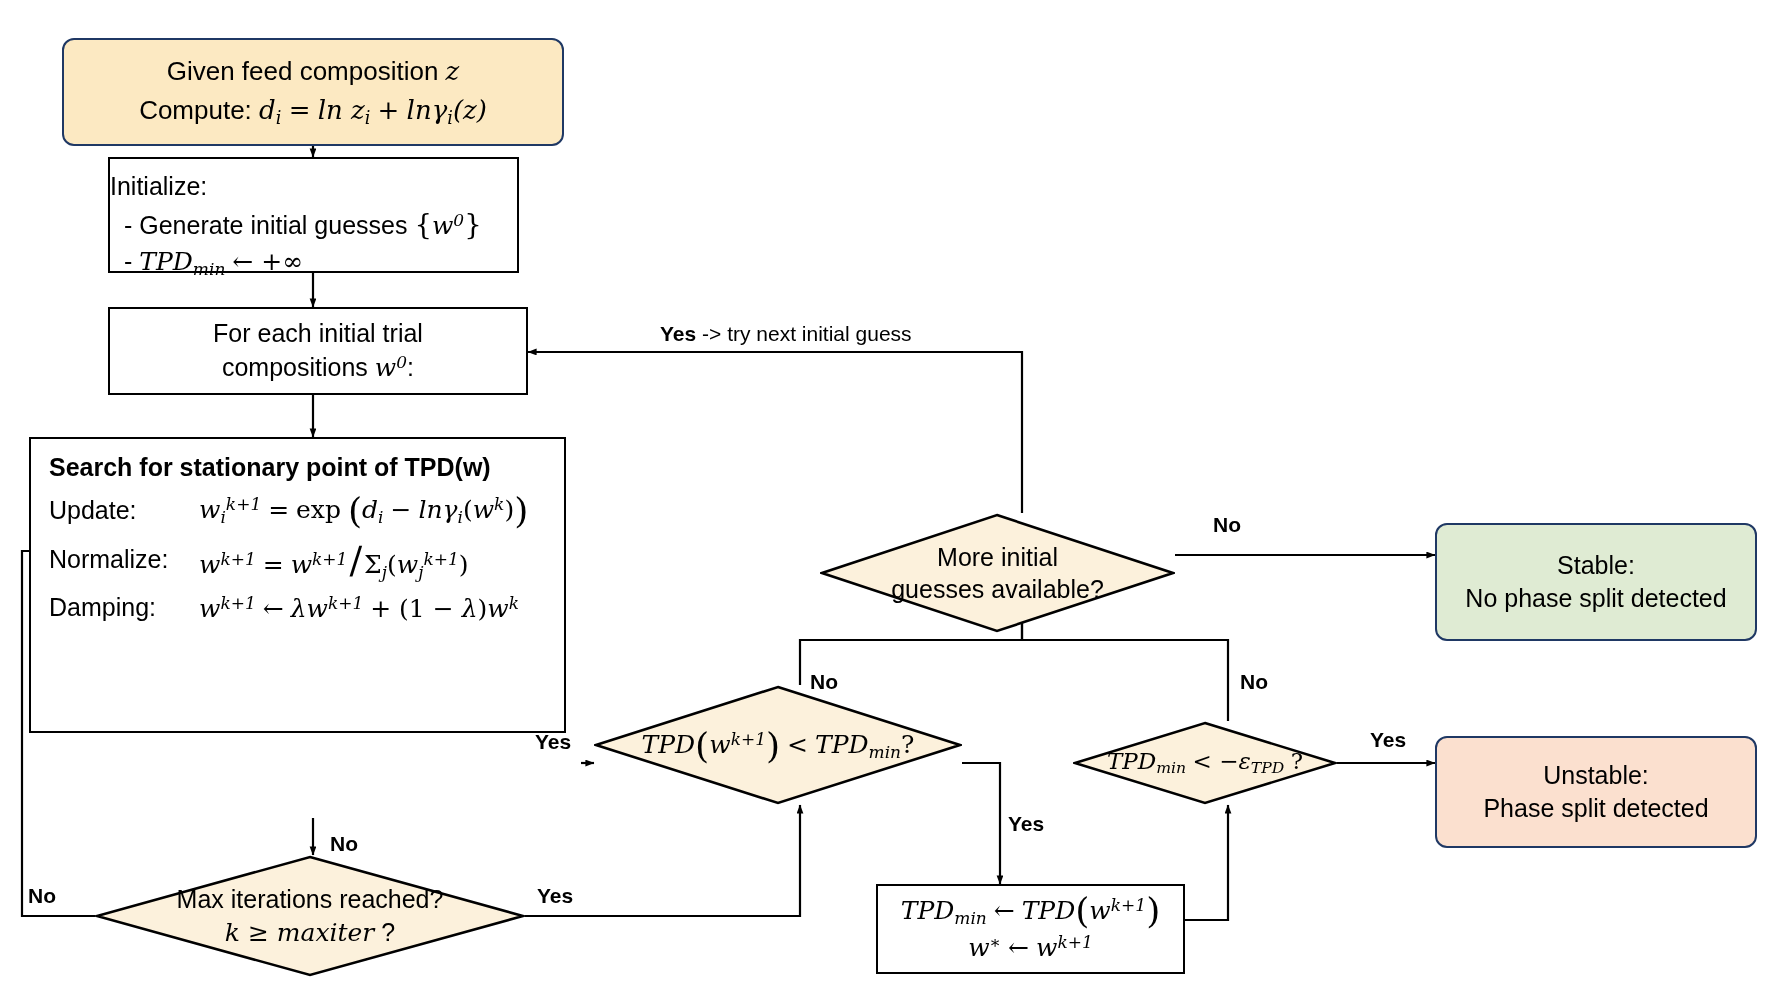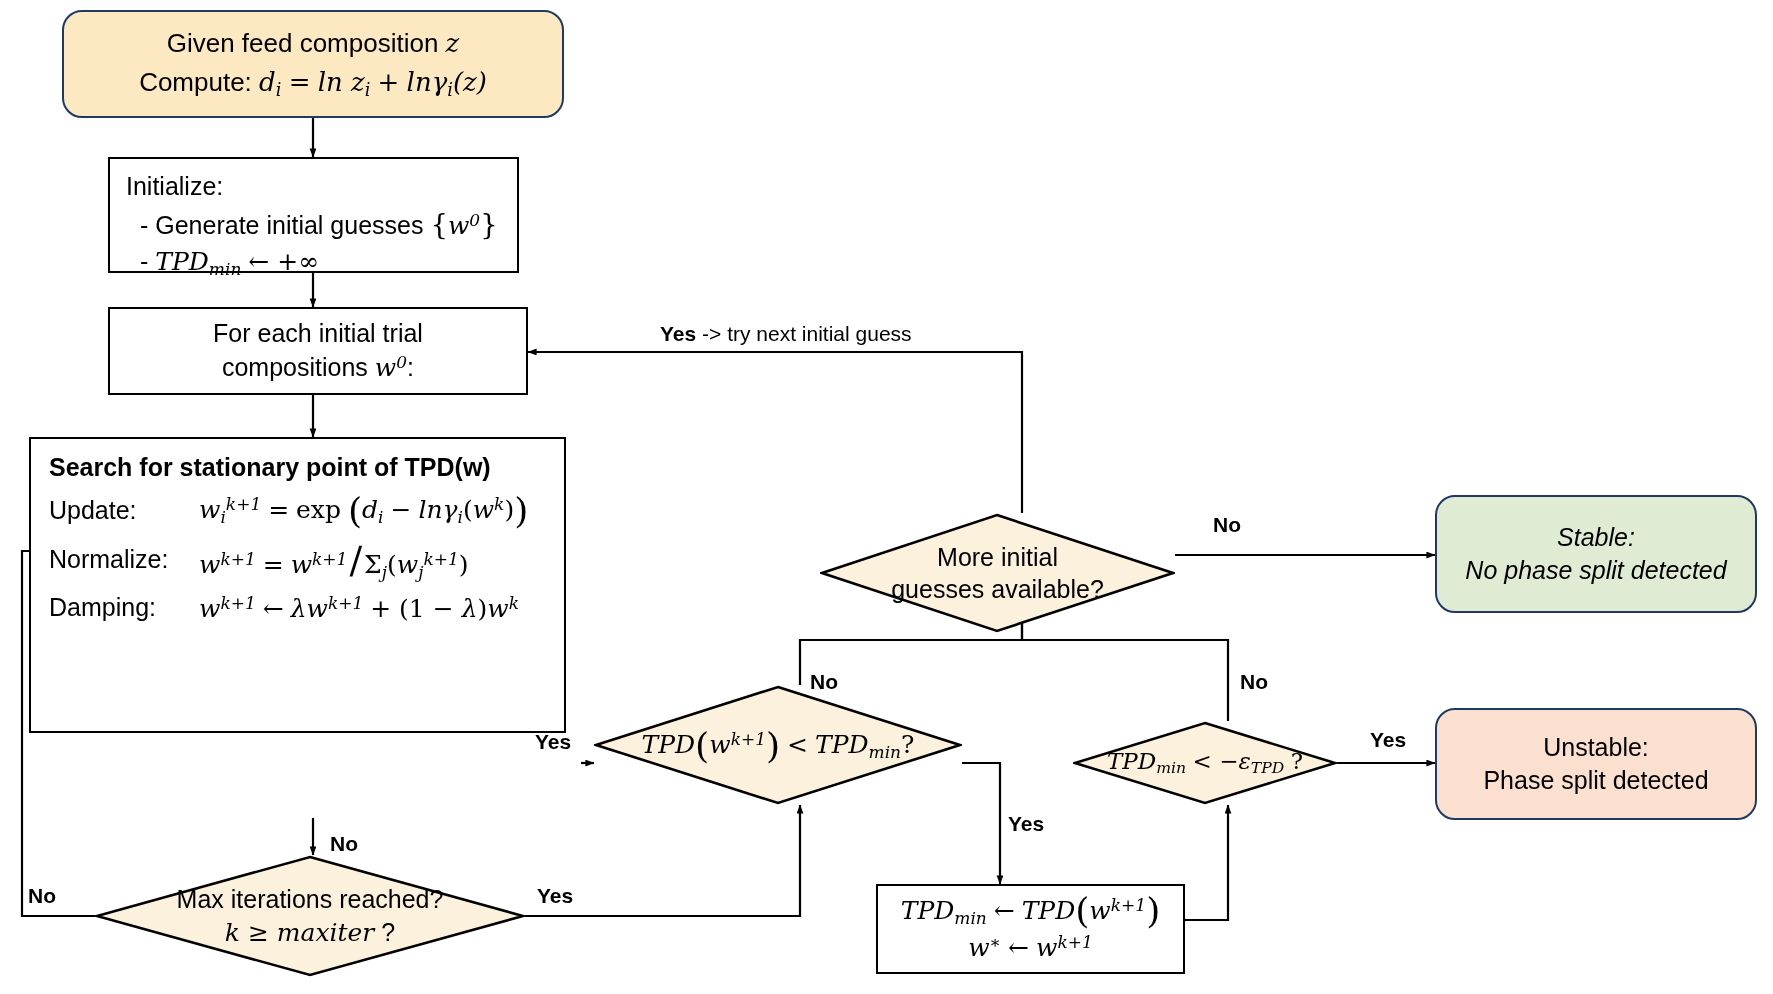--- a/index.html
+++ b/index.html
@@ -1,21 +1,21 @@
 <!DOCTYPE html>
 <html><head>
 <meta charset="utf-8">
 <style>
   html,body{margin:0;padding:0;background:#ffffff;}
   body{width:1773px;height:994px;font-family:"Liberation Sans",sans-serif;color:#000;overflow:hidden;}
   #canvas{position:relative;width:1773px;height:994px;}
   svg.edges{position:absolute;left:0;top:0;width:1773px;height:994px;pointer-events:none;}
 
   .node{position:absolute;box-sizing:border-box;display:flex;align-items:center;justify-content:center;flex-direction:column;text-align:center;}
-  .rounded{border:2.5px solid #1F3864;border-radius:20px;}
+  .rounded{border:2.5px solid #1F3864;border-radius:12px;margin-top:28px;}
   .rect{border:2.5px solid #000000;background:#ffffff;}
   .start{background:#FCE9C2;}
   .stable{background:#DFEBD3;border-color:#1F3864;}
   .unstable{background:#FBE0CF;border-color:#1F3864;}
 
   .txt{line-height:1.34;font-size:25px;}
   .txt-lg{font-size:26px;}
   .mi{font-family:"DejaVu Serif",serif;font-style:italic;}
   .mu{font-family:"DejaVu Serif",serif;font-style:normal;}
   sub{font-size:0.68em;vertical-align:-0.28em;}
@@ -27,21 +27,21 @@
 
   .elabel{position:absolute;font-size:21px;font-weight:bold;white-space:nowrap;}
   .elabel-reg{font-weight:normal;}
 
   .algo{position:absolute;box-sizing:border-box;border:2.5px solid #000;background:#fff;padding:14px 18px 12px 18px;}
   .algo .title{font-weight:bold;font-size:25px;margin-bottom:12px;text-align:left;}
   .algo .row{display:flex;align-items:center;margin:11px 0;font-size:25px;justify-content:space-between;}
   .algo .rlab{width:150px;flex:0 0 150px;text-align:left;}
   .algo .req{flex:1;text-align:left;}
 
-  .initbox{position:absolute;box-sizing:border-box;border:2.5px solid #000;background:#fff;padding:10px 16px;text-align:left;font-size:25px;line-height:1.42;}
+  .initbox{position:absolute;box-sizing:border-box;border:2.5px solid #000;background:#fff;padding:10px 0;text-align:left;font-size:25px;line-height:1.42;}
 
   .assign{position:absolute;box-sizing:border-box;border:2.5px solid #000;background:#fff;display:flex;flex-direction:column;align-items:center;justify-content:center;font-size:25px;line-height:1.4;}
   .slash{font-size:1.5em;font-family:"DejaVu Serif",serif;padding:0 2px;}
   .bigparen{font-size:1.45em;font-family:"DejaVu Serif",serif;line-height:0.8;vertical-align:-0.12em;}
   .norm{font-family:"DejaVu Serif",serif;font-size:1.15em;vertical-align:-0.08em;}
 </style>
 </head>
 <body>
 
 <div id="canvas">
@@ -192,21 +192,21 @@
     <svg width="264" height="84" viewBox="0 0 264 84">
       <polygon points="132,2 262,42 132,82 2,42" fill="#FCF1DC" stroke="#000" stroke-width="2.6"></polygon>
     </svg>
     <div class="dlabel" style="font-size:23px;">
       <div>
         <span class="mi">TPD<sub>min</sub></span> <span class="mu">&lt; −</span><span class="mi">ε<sub>TPD</sub></span> <span class="mu">?</span>
       </div>
     </div>
   </div>
 
-  <div class="node rounded stable" style="left:1435px;top:495px;width:322px;height:118px;font-style:italic;">
+  <div class="node rounded stable" style="left:1435px;top:495px;width:322px;height:118px;">
     <div class="txt">Stable:</div>
     <div class="txt">No phase split detected</div>
   </div>
 
   <div class="node rounded unstable" style="left:1435px;top:708px;width:322px;height:112px;">
     <div class="txt">Unstable:</div>
     <div class="txt">Phase split detected</div>
   </div>
 
   <div class="elabel" style="left:660px;top:322px;">

